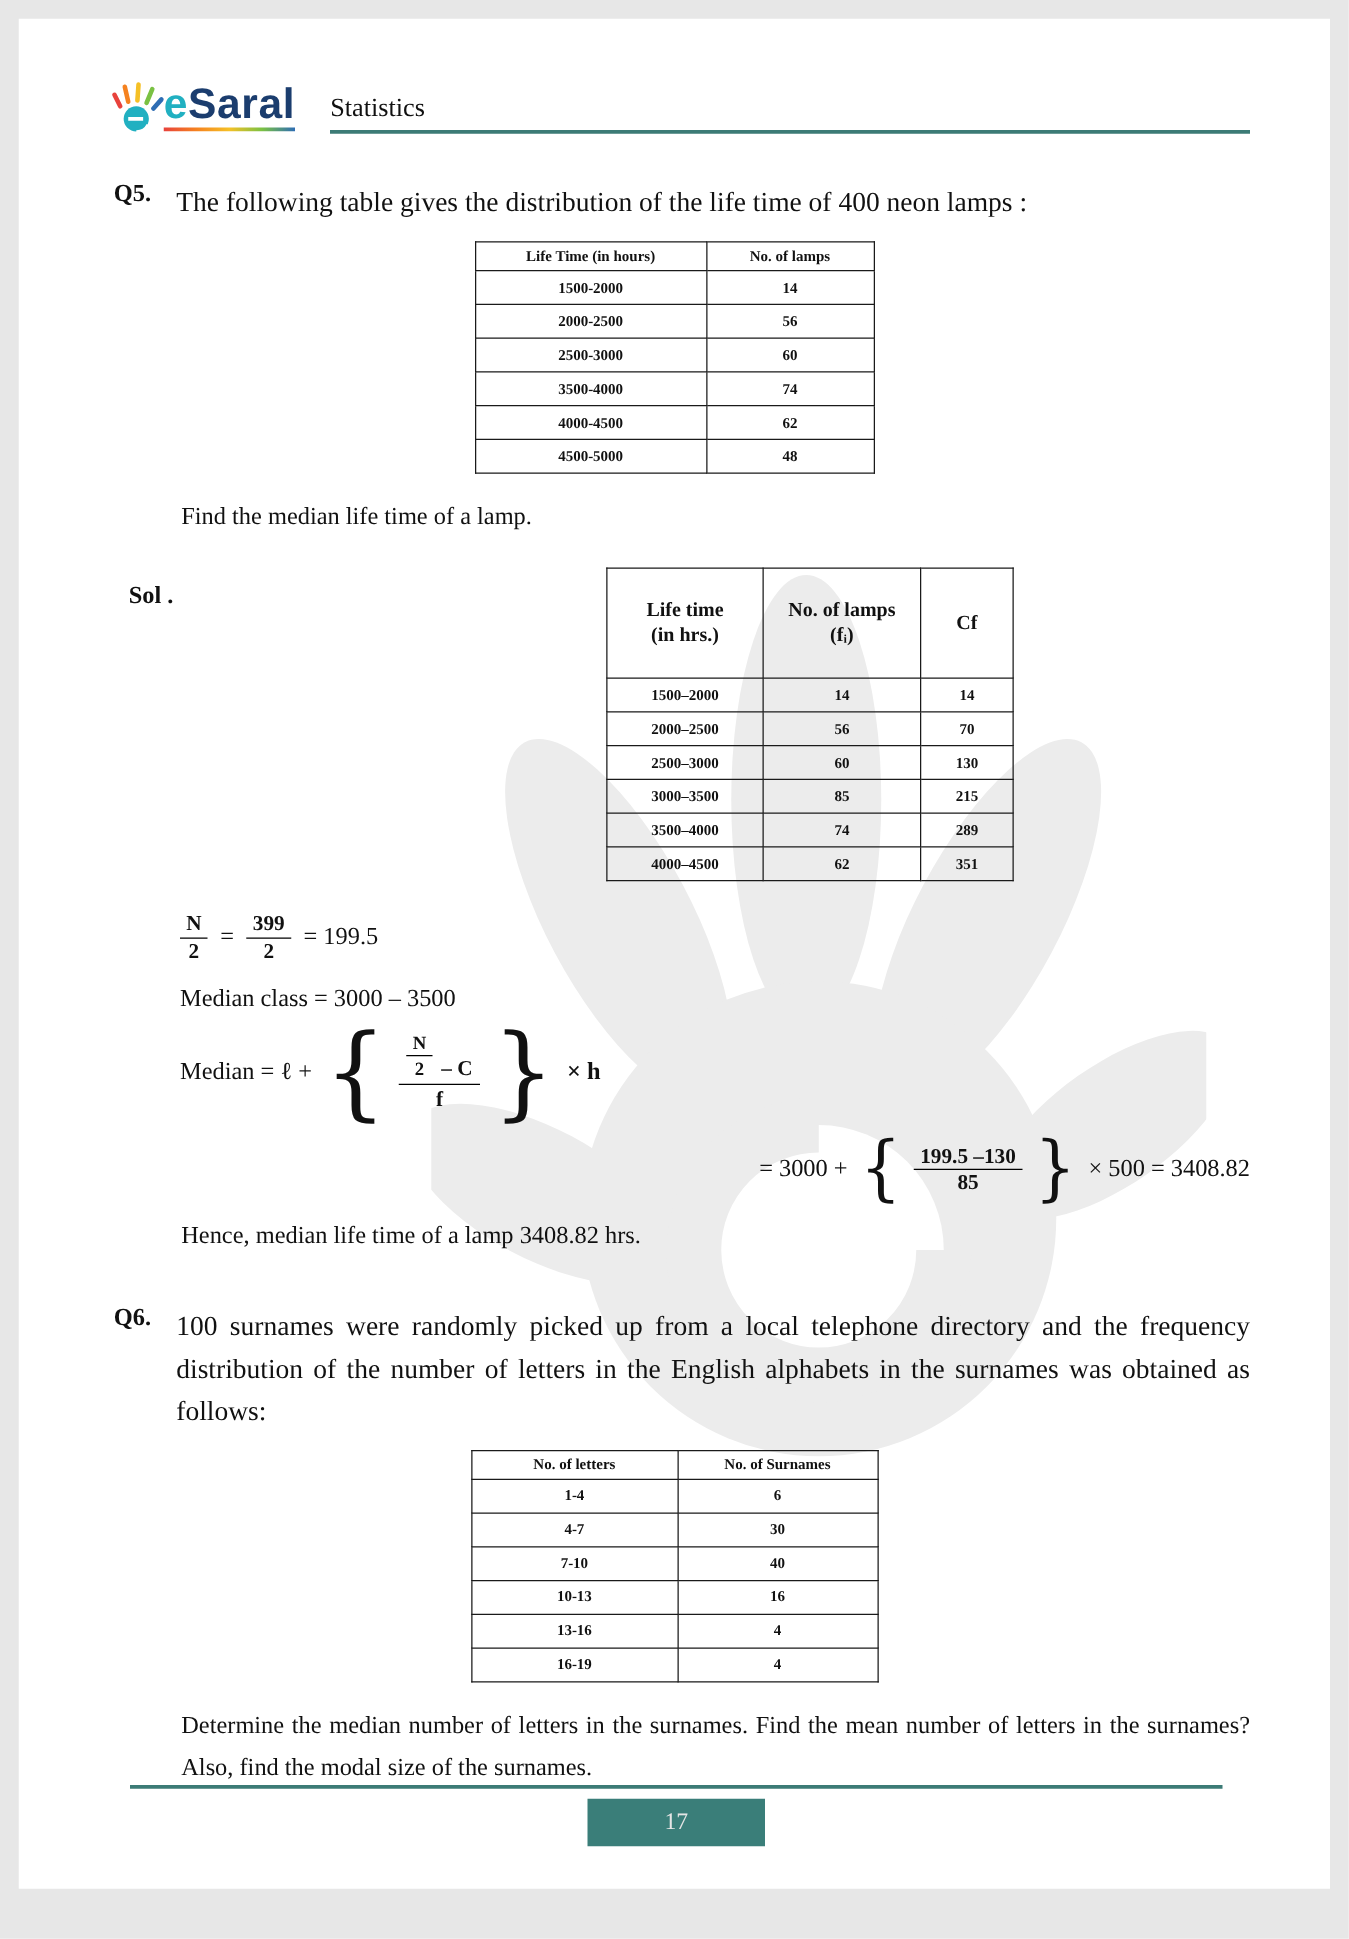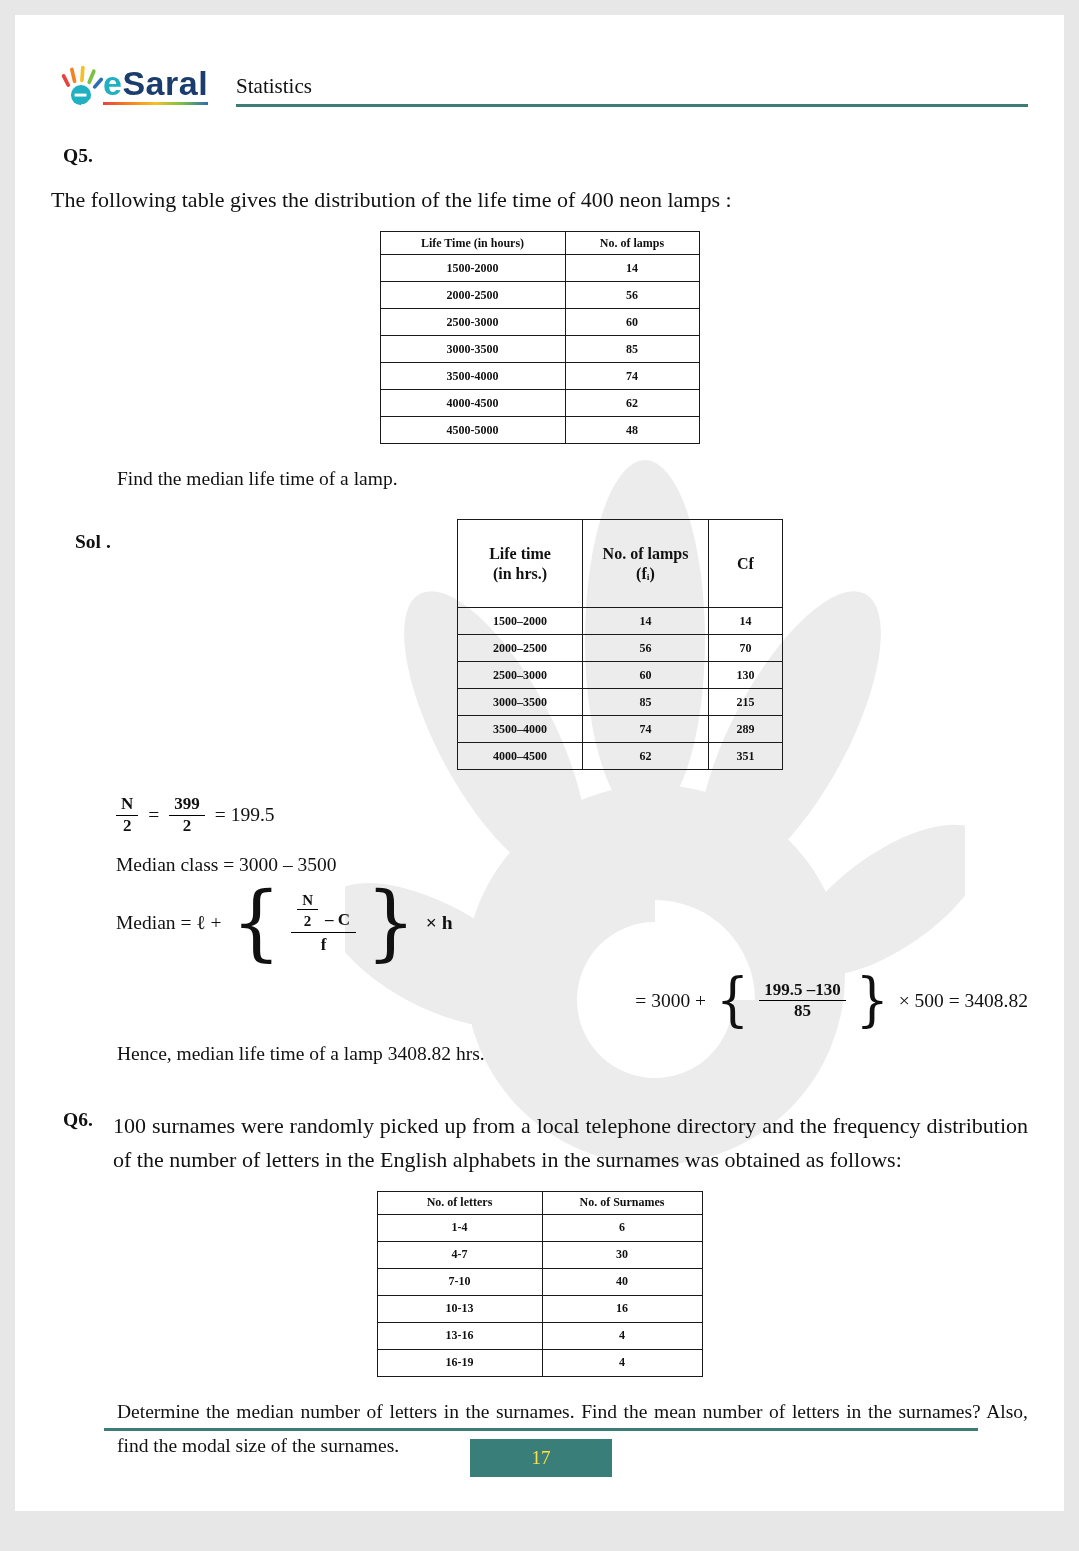--- a/index.html
+++ b/index.html
@@ -11,37 +11,37 @@
     color: #111;
   }
   .page {
     position: relative;
     width: 1049px; height: 1496px;
     margin: 15px auto 0;
     background: #ffffff;
     overflow: hidden;
   }
   .watermark { position: absolute; left: 330px; top: 420px; z-index: 0; }
-  .content { position: relative; z-index: 1; padding: 0 36px; }
+  .content { position: relative; z-index: 1; padding: 0 64px; }
 
   
   .header { display: flex; align-items: flex-end; padding-top: 48px; }
   .logo-wrap { display: flex; align-items: center; padding-left: 8px; }
   .logo-col { display: flex; flex-direction: column; }
   .logo-text { font-family: "Liberation Sans", sans-serif; font-weight: bold; font-size: 34px; line-height: 1; letter-spacing: 0.5px; }
   .logo-e { color: #21b0c1; }
   .logo-rest { color: #1b3d6e; }
   .logo-underline { height: 3px; margin-top: 2px; background: linear-gradient(90deg,#e8423c,#f58220,#f5c026,#7ac143,#2e6db4); }
   .header-right { flex: 1; margin-left: 28px; }
   .subject { font-size: 21px; text-align: left; margin: 0 0 5px 0; }
   .rule { height: 3px; background: var(--accent, #3c7b76); }
 
   
   .qrow { display: flex; gap: 16px; align-items: flex-start; }
-  .q5row { margin-top: 38px; flex-direction: column; }
+  .q5row { margin-top: 38px; }
   .q6row { margin-top: 44px; }
   .qlabel { font-weight: bold; font-size: 19.5px; padding-left: 12px; min-width: 46px; }
   .qtext { font-size: 22px; margin: 0; flex: 1; line-height: 1.55; }
   .justify { text-align: justify; }
 
   
   table { border-collapse: collapse; margin: 14px auto 0; }
   th, td {
     border: 1.6px solid #1a1a1a;
     font-weight: bold;
@@ -85,21 +85,21 @@
   .calc { margin-left: 35px; margin-top: 22px; justify-content: flex-end; }
   .conclusion { margin: 20px 0 0 1px; }
   .median-class-line { margin-top: 18px; }
   .bold { font-weight: bold; }
 
   
   .footer { position: absolute; left: 89px; right: 86px; bottom: 34px; z-index: 1; }
   .page-box {
     width: 142px; height: 38px;
     background: var(--accent-box, #3a7e79);
-    color: #fde047; font-size: 19px;
+    color: #e5e5e5; font-size: 19px;
     display: flex; align-items: center; justify-content: center;
     margin: 8px auto 0;
   }
 </style>
 </head>
 <body>
 
 <div class="page">
 
   <svg class="watermark" width="620" height="760" viewBox="0 0 620 760" aria-hidden="true">
@@ -161,24 +161,20 @@
             </tr>
             <tr>
               <td>2000-2500</td>
               <td>56</td>
             </tr>
             <tr>
               <td>2500-3000</td>
               <td>60</td>
             </tr>
             <tr>
-              <td>3000-3500</td>
-              <td>85</td>
-            </tr>
-            <tr>
               <td>3500-4000</td>
               <td>74</td>
             </tr>
             <tr>
               <td>4000-4500</td>
               <td>62</td>
             </tr>
             <tr>
               <td>4500-5000</td>
               <td>48</td>

